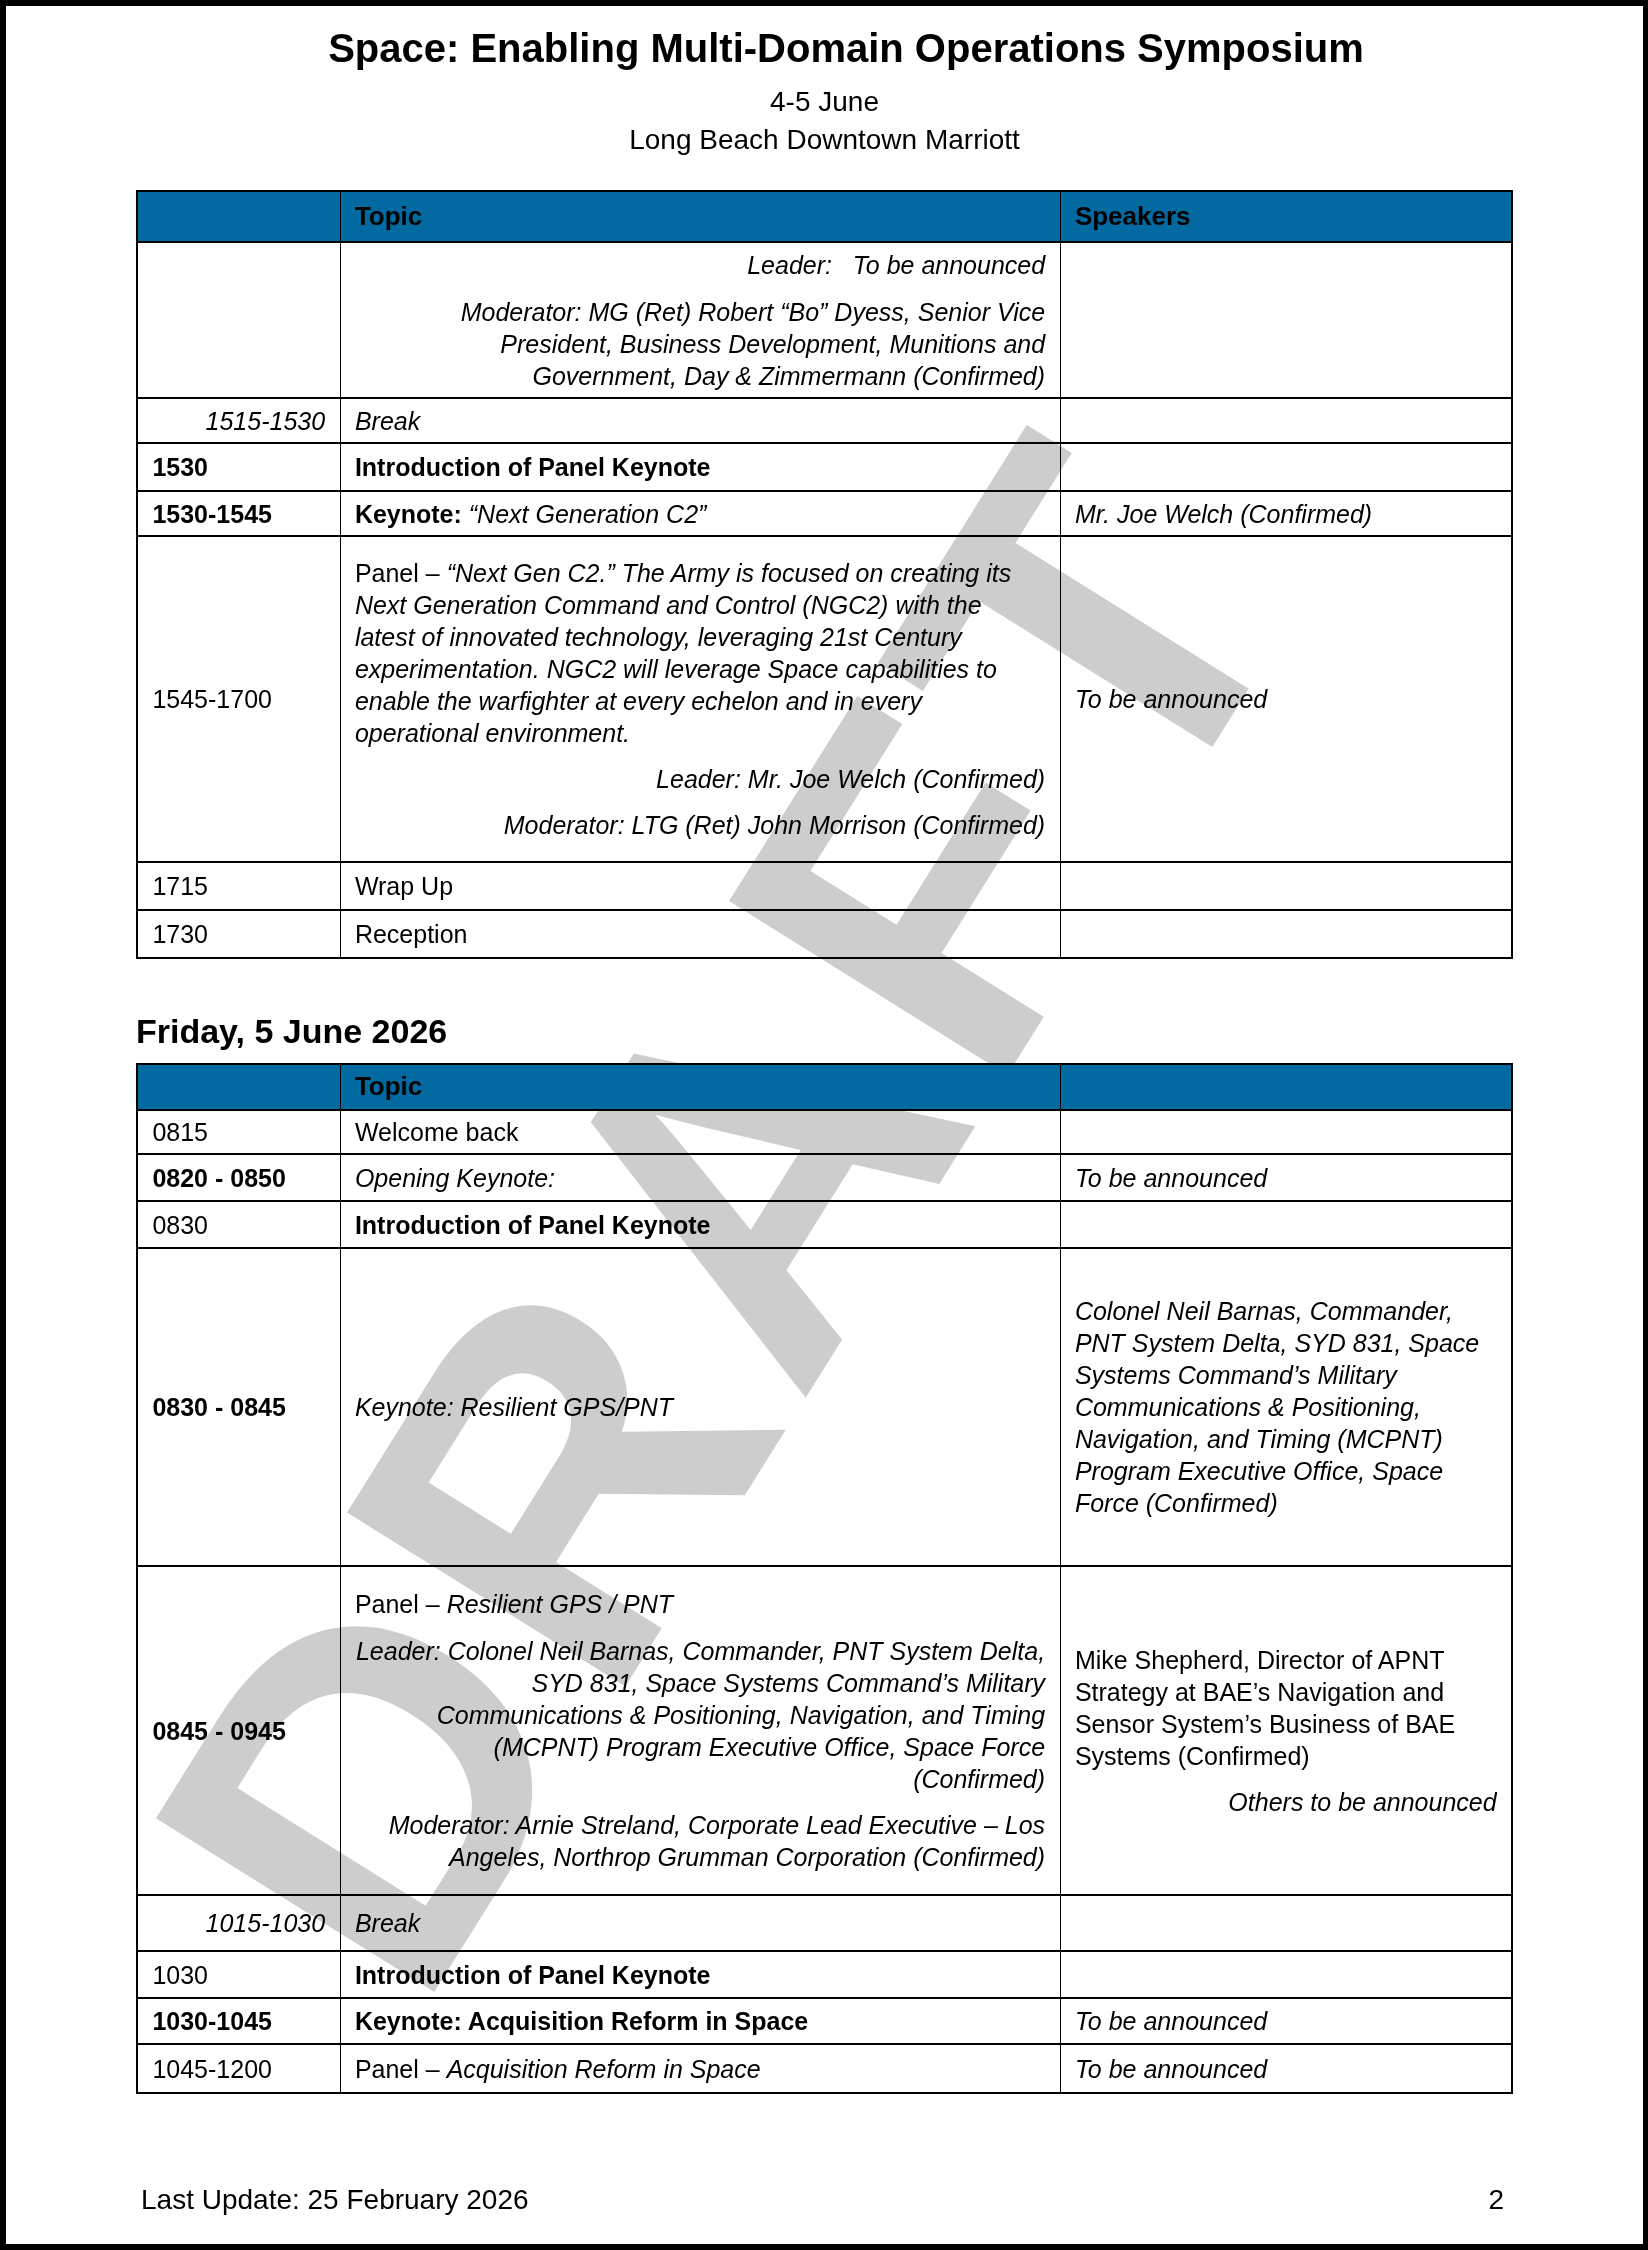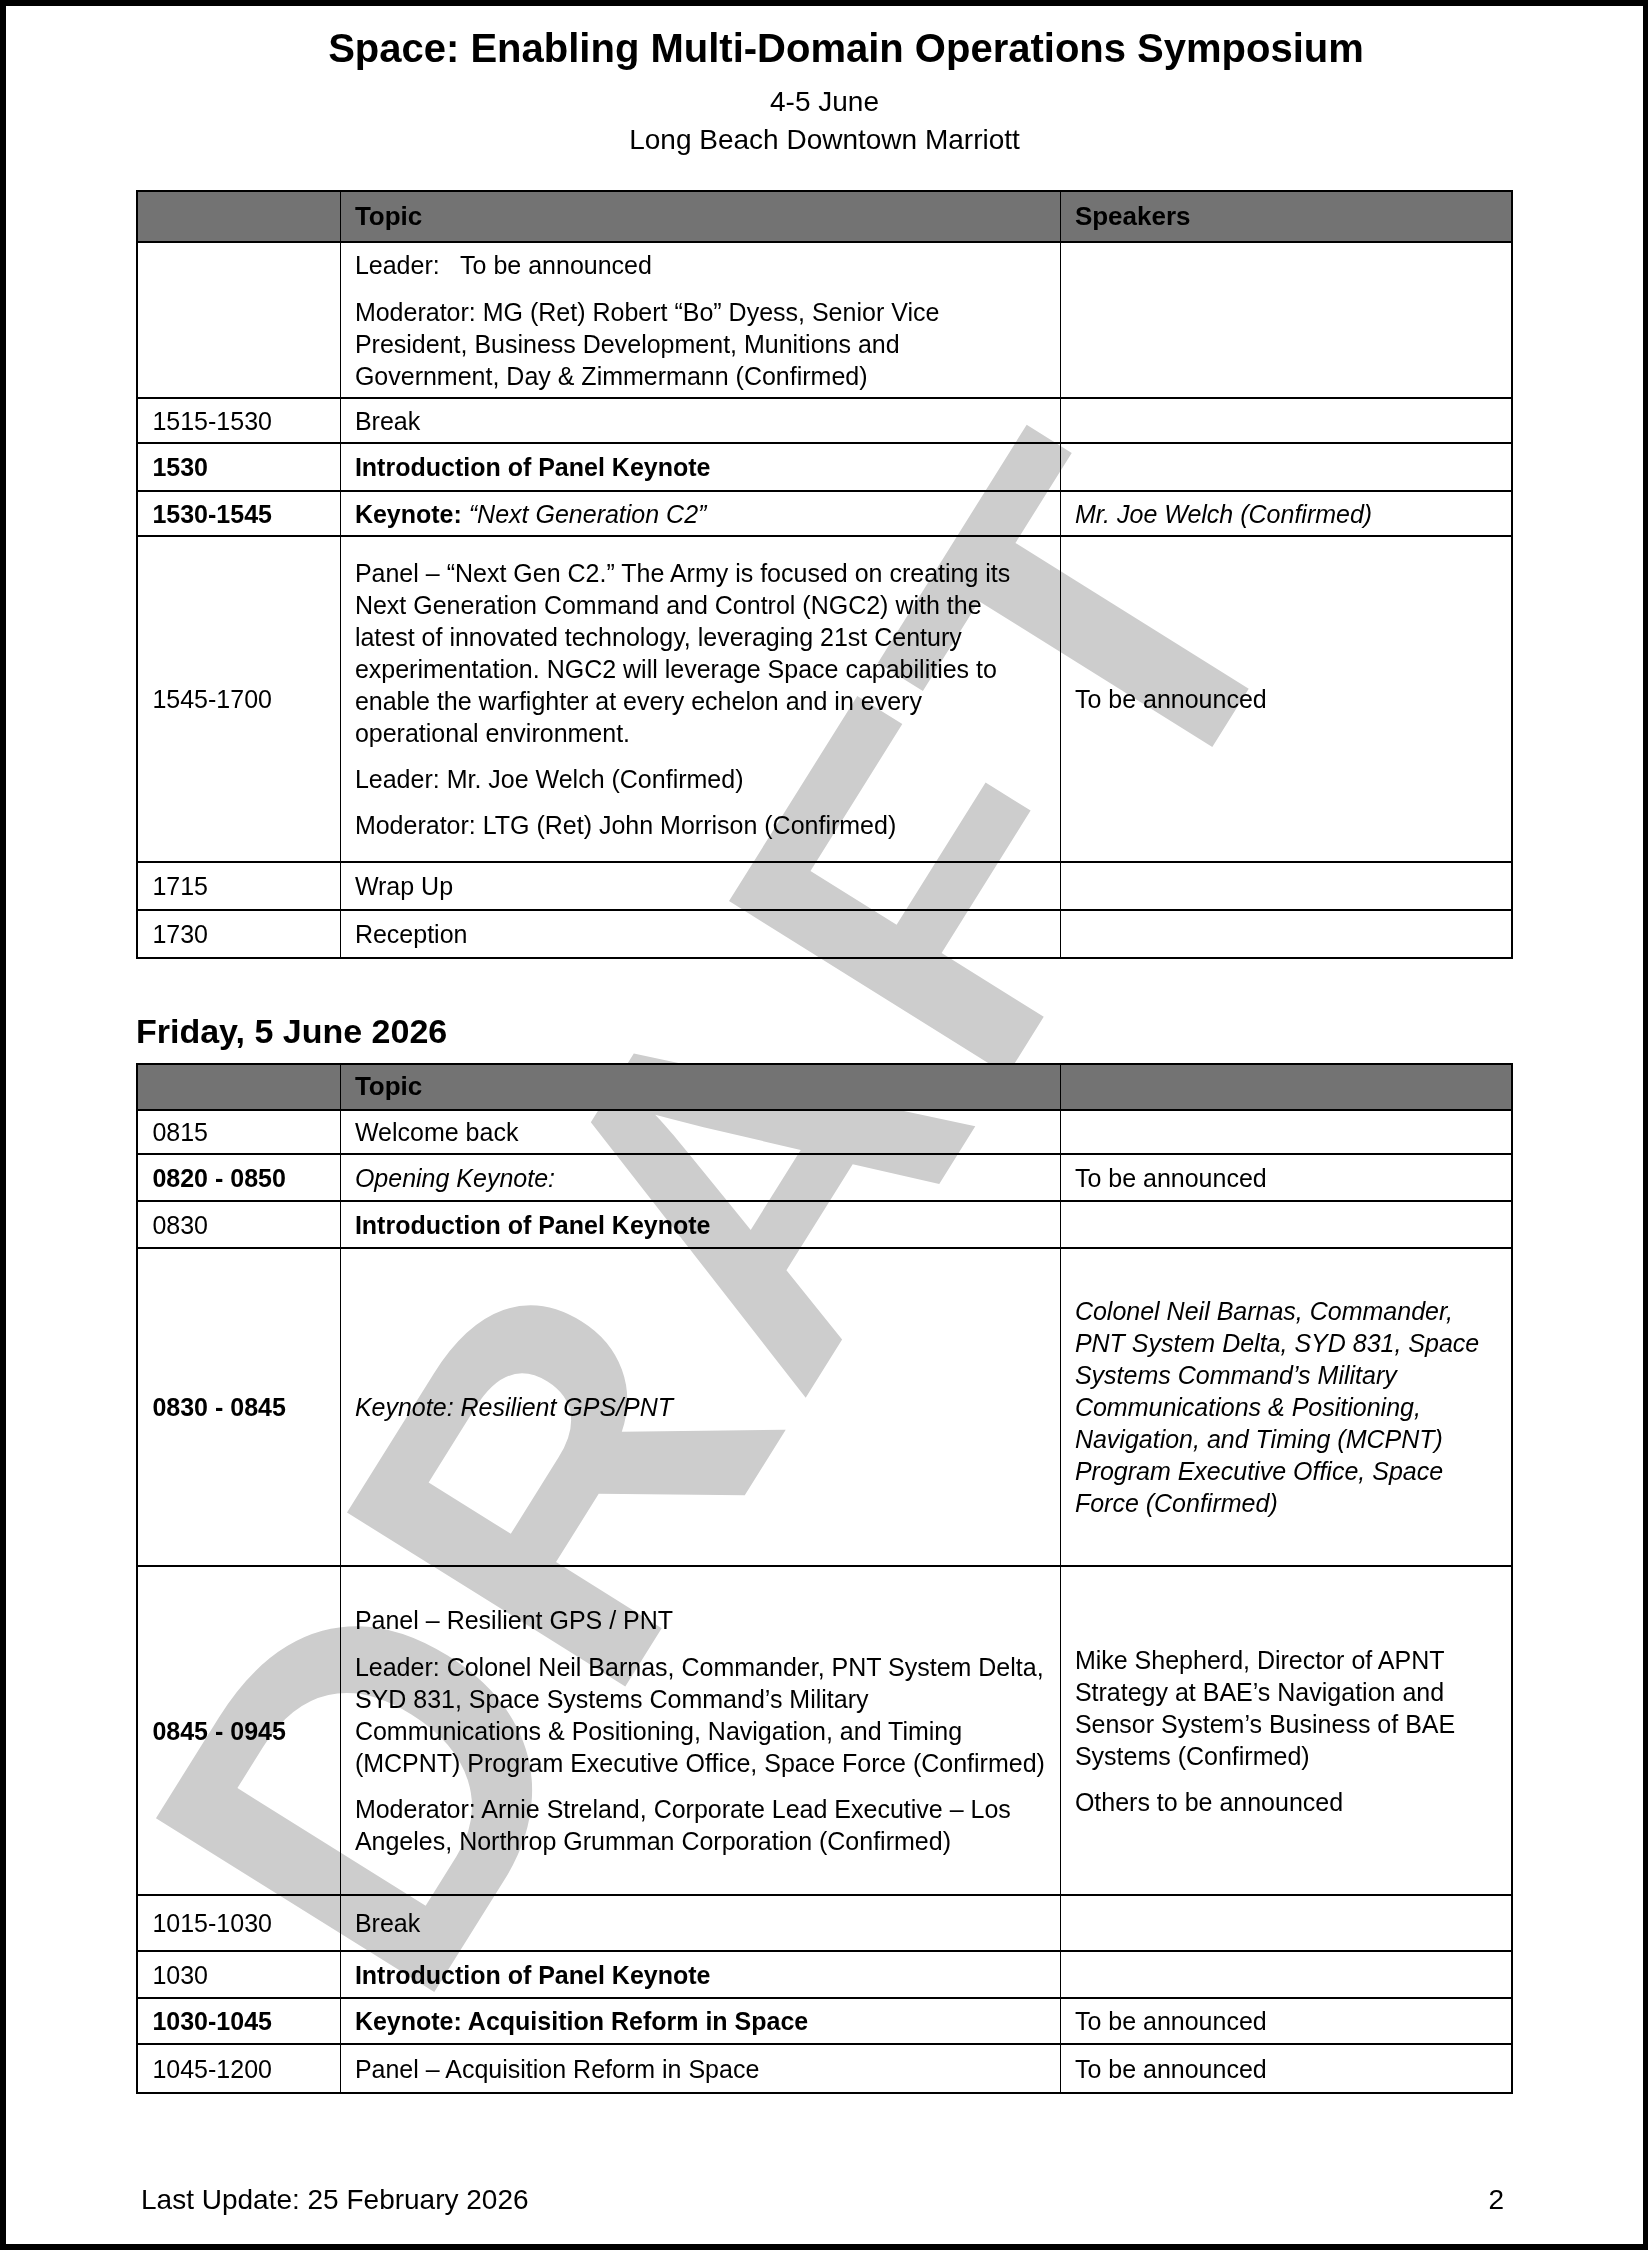--- a/index.html
+++ b/index.html
@@ -31,26 +31,26 @@
     background:transparent;
   }
   table.sched td{
     border:1.8px solid #000;border-top-width:2.7px;border-bottom-width:2.7px;
     padding:5.4px 14.4px;font-size:25px;line-height:1.28;vertical-align:middle;
     overflow:hidden;
   }
   .c-time{width:203px;}
   .c-topic{width:720px;}
   .c-speak{width:452px;}
-  tr.hdr td{background:#737373;font-weight:bold;font-size:26px;}
+  tr.hdr td{background:#0369a1;font-weight:bold;font-size:26px;}
   td.time{padding-left:10.8px;padding-right:7.2px;}
   td.vtop{vertical-align:top;padding-top:9px;padding-bottom:9px;}
   .sched p{margin:0 0 14.4px 0;}
   .sched p.m0{margin-bottom:0;}
-  .it{}
+  .it{font-style:italic;text-align:right;}
   .bd{font-weight:bold;}
   .bi{font-weight:normal;font-style:italic;}
   .pre{white-space:pre-wrap;}
   .day-heading{
     font-size:34px;font-weight:bold;
     margin:52px 0 10.8px 130px;line-height:1.2;
   }
   .tbl-gap{height:32px;}
   .footer{
     position:absolute;left:135px;right:139px;top:2178px;

